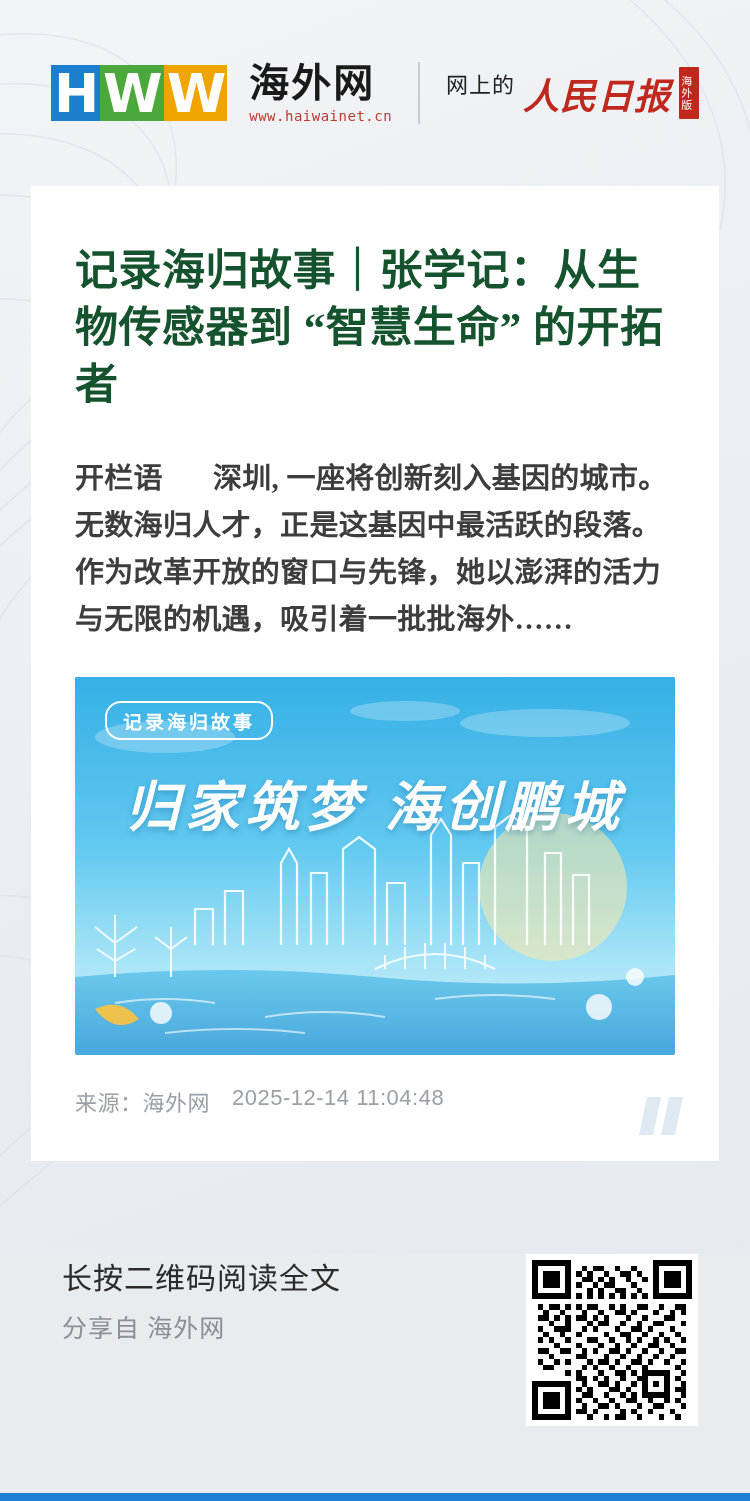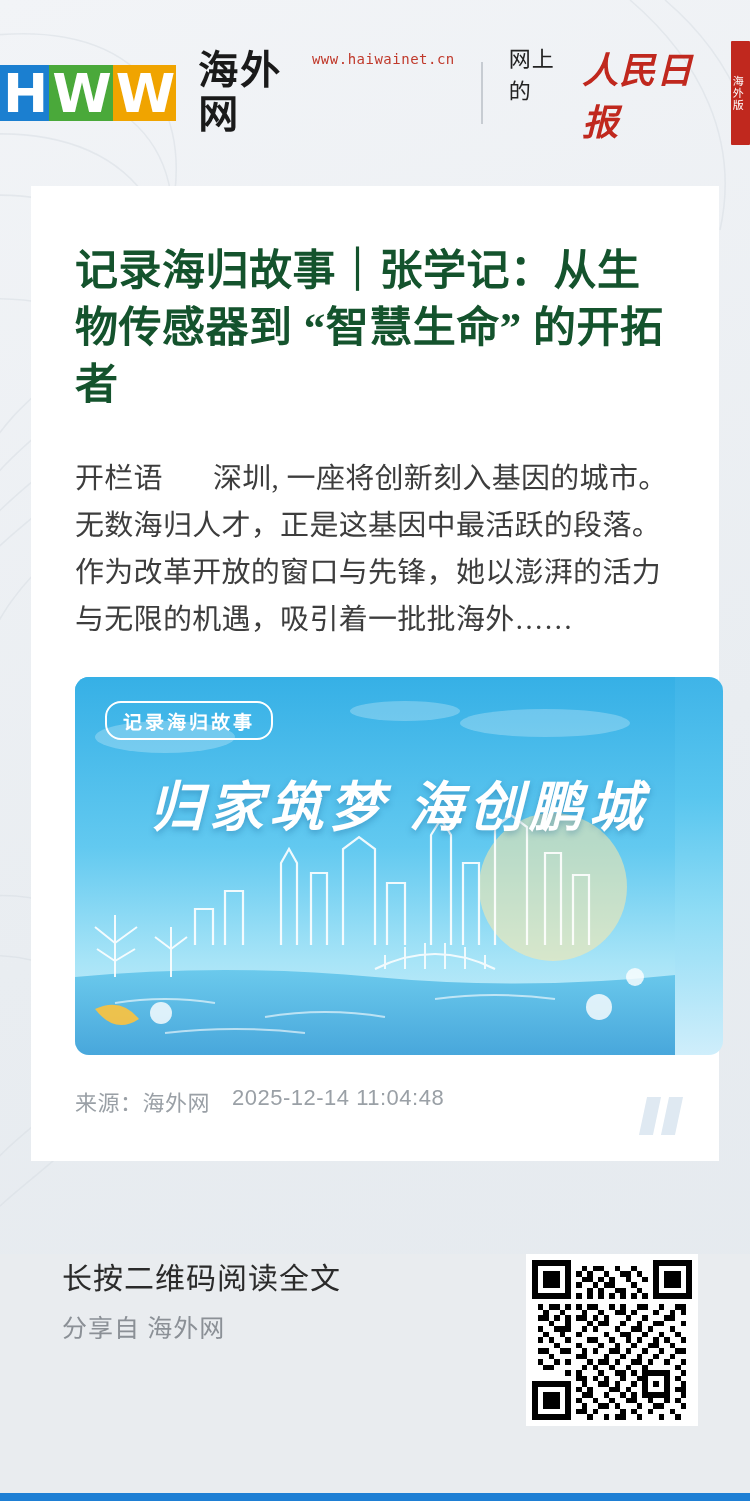--- a/index.html
+++ b/index.html
@@ -55,20 +55,21 @@
     line-height: 54px;
     padding: 2px 3px 0 3px;
     color: #ffffff;
   }
   .hww-h { background: #1b7fd0; }
   .hww-w1 { background: #4aa93a; }
   .hww-w2 { background: #f0a400; }
 
   .cn-name {
     display: flex;
+    flex-direction: column;
     justify-content: center;
     margin-left: 4px;
   }
   .cn-name .big {
     font-size: 40px;
     font-weight: 700;
     color: #1a1a1a;
     letter-spacing: 2px;
     line-height: 44px;
     font-family: "Liberation Serif", "DejaVu Serif", serif;
@@ -141,32 +142,33 @@
     letter-spacing: 0.5px;
   }
 
   .summary {
     font-family: "Liberation Serif", "DejaVu Serif", serif;
     font-size: 29px;
     line-height: 47px;
     color: #3d3d3d;
     margin: 0 0 34px 0;
     letter-spacing: 0.3px;
+    font-weight: bold;
   }
   .summary .lead {
     margin-right: 50px;
   }
 
   
   .figure {
-    width: 648px;
+    width: 600px;
     height: 378px;
     position: relative;
     overflow: hidden;
-    border-radius: 14px;
+    border-radius: 2px;
     background: linear-gradient(180deg, #3fb4e8 0%, #59c6ef 32%, #8fdcf5 62%, #cfeefb 100%);
   }
   .fig-tag {
     position: absolute;
     left: 30px;
     top: 24px;
     border: 2px solid #ffffff;
     border-radius: 16px;
     padding: 4px 16px;
     color: #ffffff;

